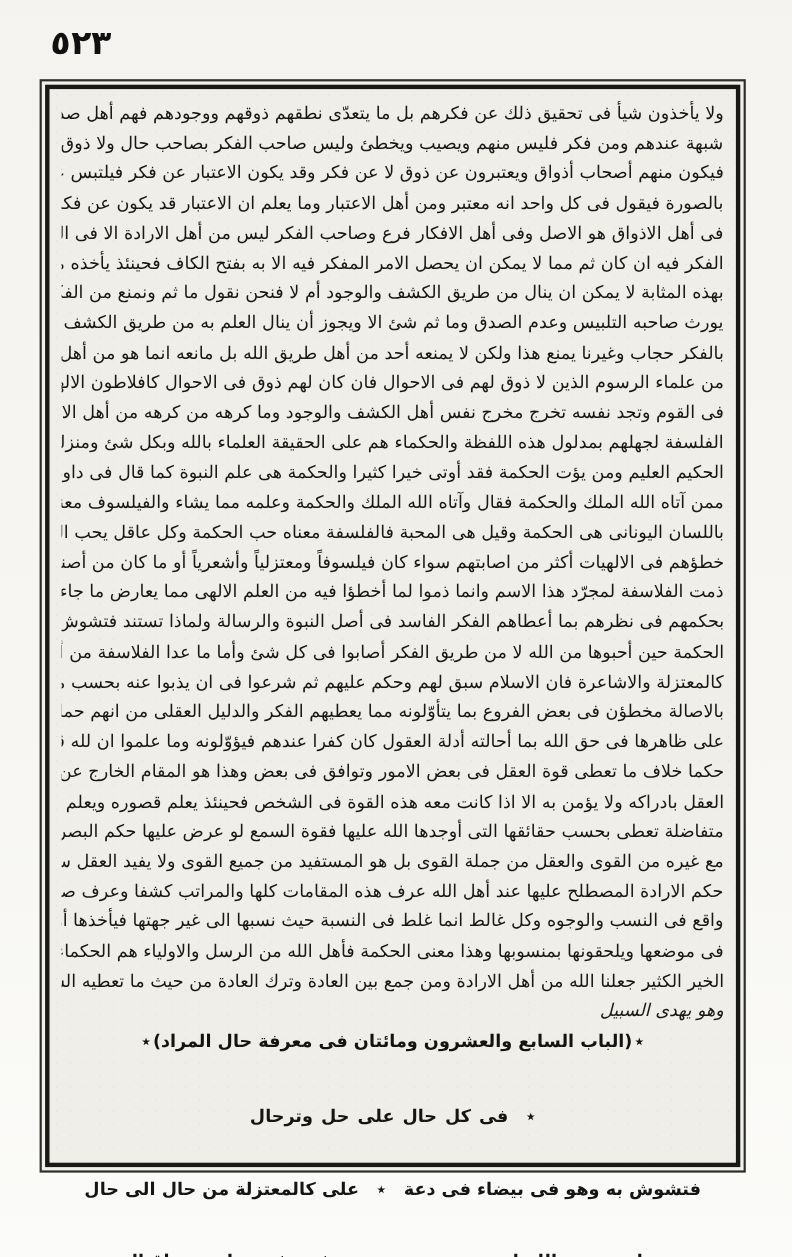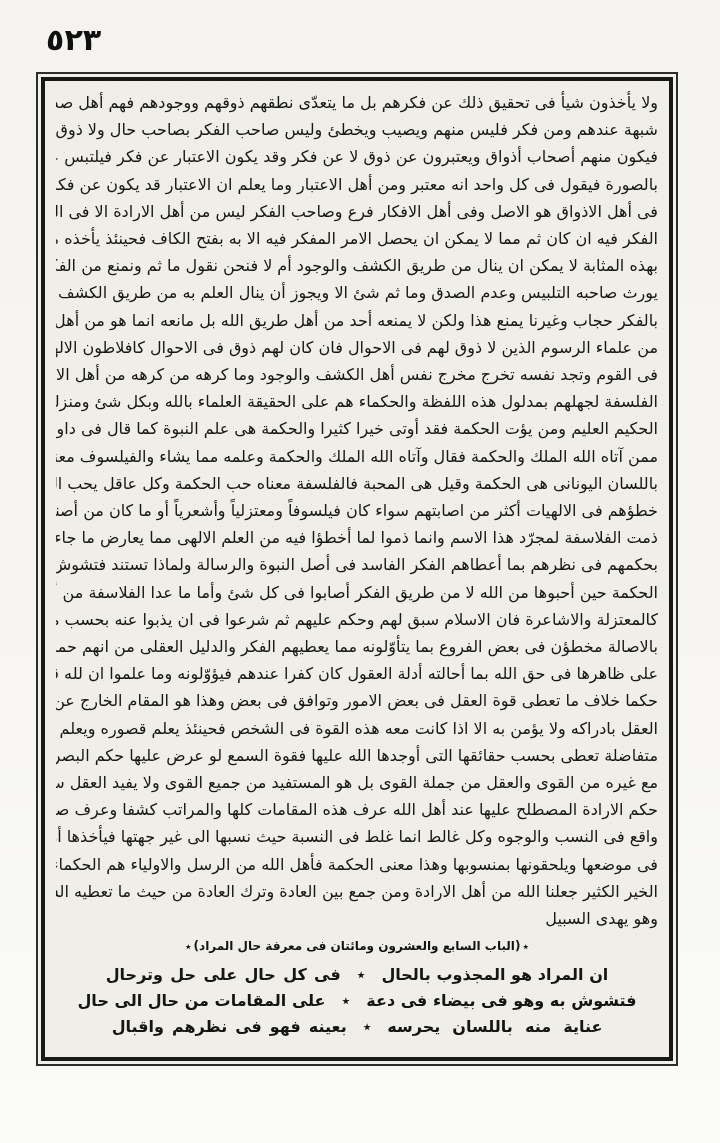--- a/index.html
+++ b/index.html
@@ -42,25 +42,26 @@
     color:#171715;
   }
   .tline{
     text-align:justify;
     text-align-last:justify;
     white-space:nowrap;
     overflow:hidden;
   }
   .tline.short{
     text-align-last:right;
+    font-style:italic;
   }
   .chapter-heading{
     direction:rtl;
     text-align:center;
-    font-size:12px;
+    font-size:16px;
     font-weight:700;
     line-height:25px;
     margin-top:2px;
     color:#131311;
   }
   .chapter-heading .orn{
     font-weight:700;
     padding:0 2px;
   }
   .poem{
@@ -73,20 +74,21 @@
   .verse{
     display:flex;
     direction:rtl;
     justify-content:center;
     align-items:baseline;
     gap:16px;
     line-height:26px;
   }
   .hemi{
     white-space:nowrap;
+    margin-top:40px;
   }
   .hemi.r{
     min-width:215px;
     text-align:justify;
     text-align-last:justify;
   }
   .hemi.l{
     min-width:235px;
     text-align:justify;
     text-align-last:justify;
@@ -139,28 +141,27 @@
         <div class="tline">الخير الكثير جعلنا الله من أهل الارادة ومن جمع بين العادة وترك العادة من حيث ما تعطيه الشهادة والله يقول الحق</div>
         <div class="tline short">وهو يهدى السبيل</div>
       </div>
 
       <div class="chapter-heading">
         <span class="orn">٭</span><span>(الباب السابع والعشرون ومائتان فى معرفة حال المراد)</span><span class="orn">٭</span>
       </div>
 
       <div class="poem">
         <div class="verse">
-          <span class="hemi r">ان المراد هو المجذوب بالحال</span>
           <span class="star">٭</span>
           <span class="hemi l">فى كل حال على حل وترحال</span>
         </div>
         <div class="verse">
           <span class="hemi r">فتشوش به وهو فى بيضاء فى دعة</span>
           <span class="star">٭</span>
-          <span class="hemi l">على المقامات من حال الى حال</span>
+          <span class="hemi l">على كالمعتزلة من حال الى حال</span>
         </div>
         <div class="verse">
           <span class="hemi r">عناية منه باللسان يحرسه</span>
           <span class="star">٭</span>
           <span class="hemi l">بعينه فهو فى نظرهم واقبال</span>
         </div>
       </div>
 
     </div>
   </div>

